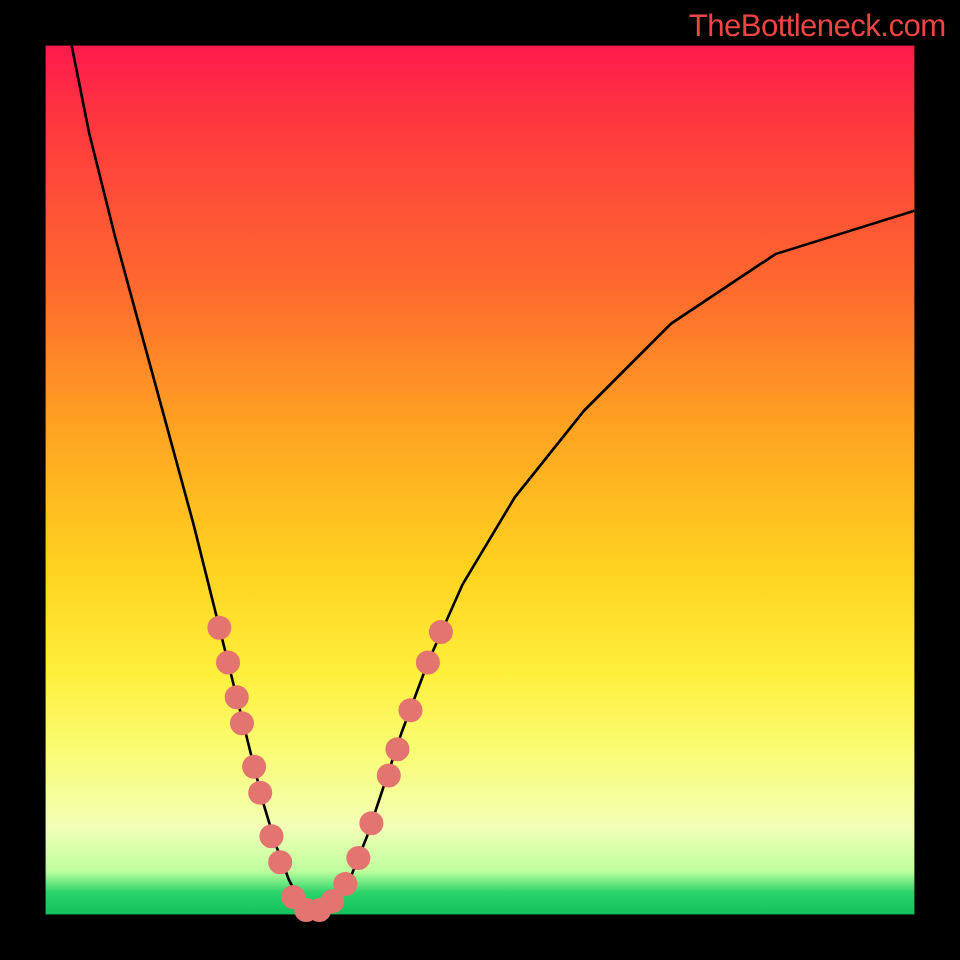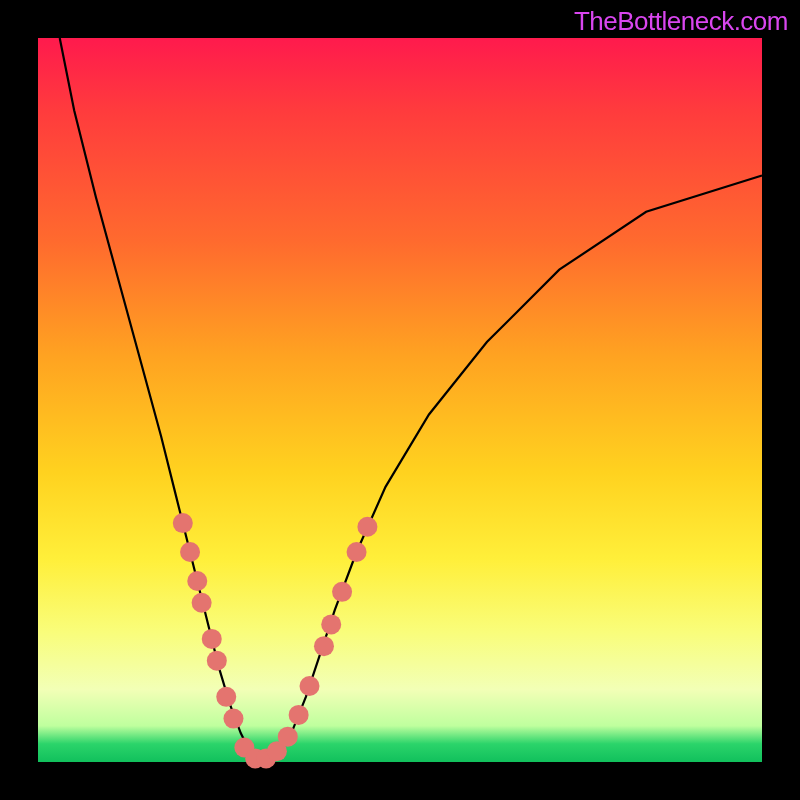--- a/index.html
+++ b/index.html
@@ -37,21 +37,21 @@
       #f2ffb6 90%,
       #bfff9e 95%,
       #2bd46a 97.5%,
       #11c05c 100%
     );
   }
   .watermark {
     position: absolute;
     top: 6px;
     right: 12px;
-    color: #d946ef;
+    color: #ef4444;
     font-size: 26px;
     font-weight: 400;
     letter-spacing: -0.5px;
     user-select: none;
   }
   svg.overlay {
     position: absolute;
     top: 38px;
     left: 38px;
     width: 724px;

